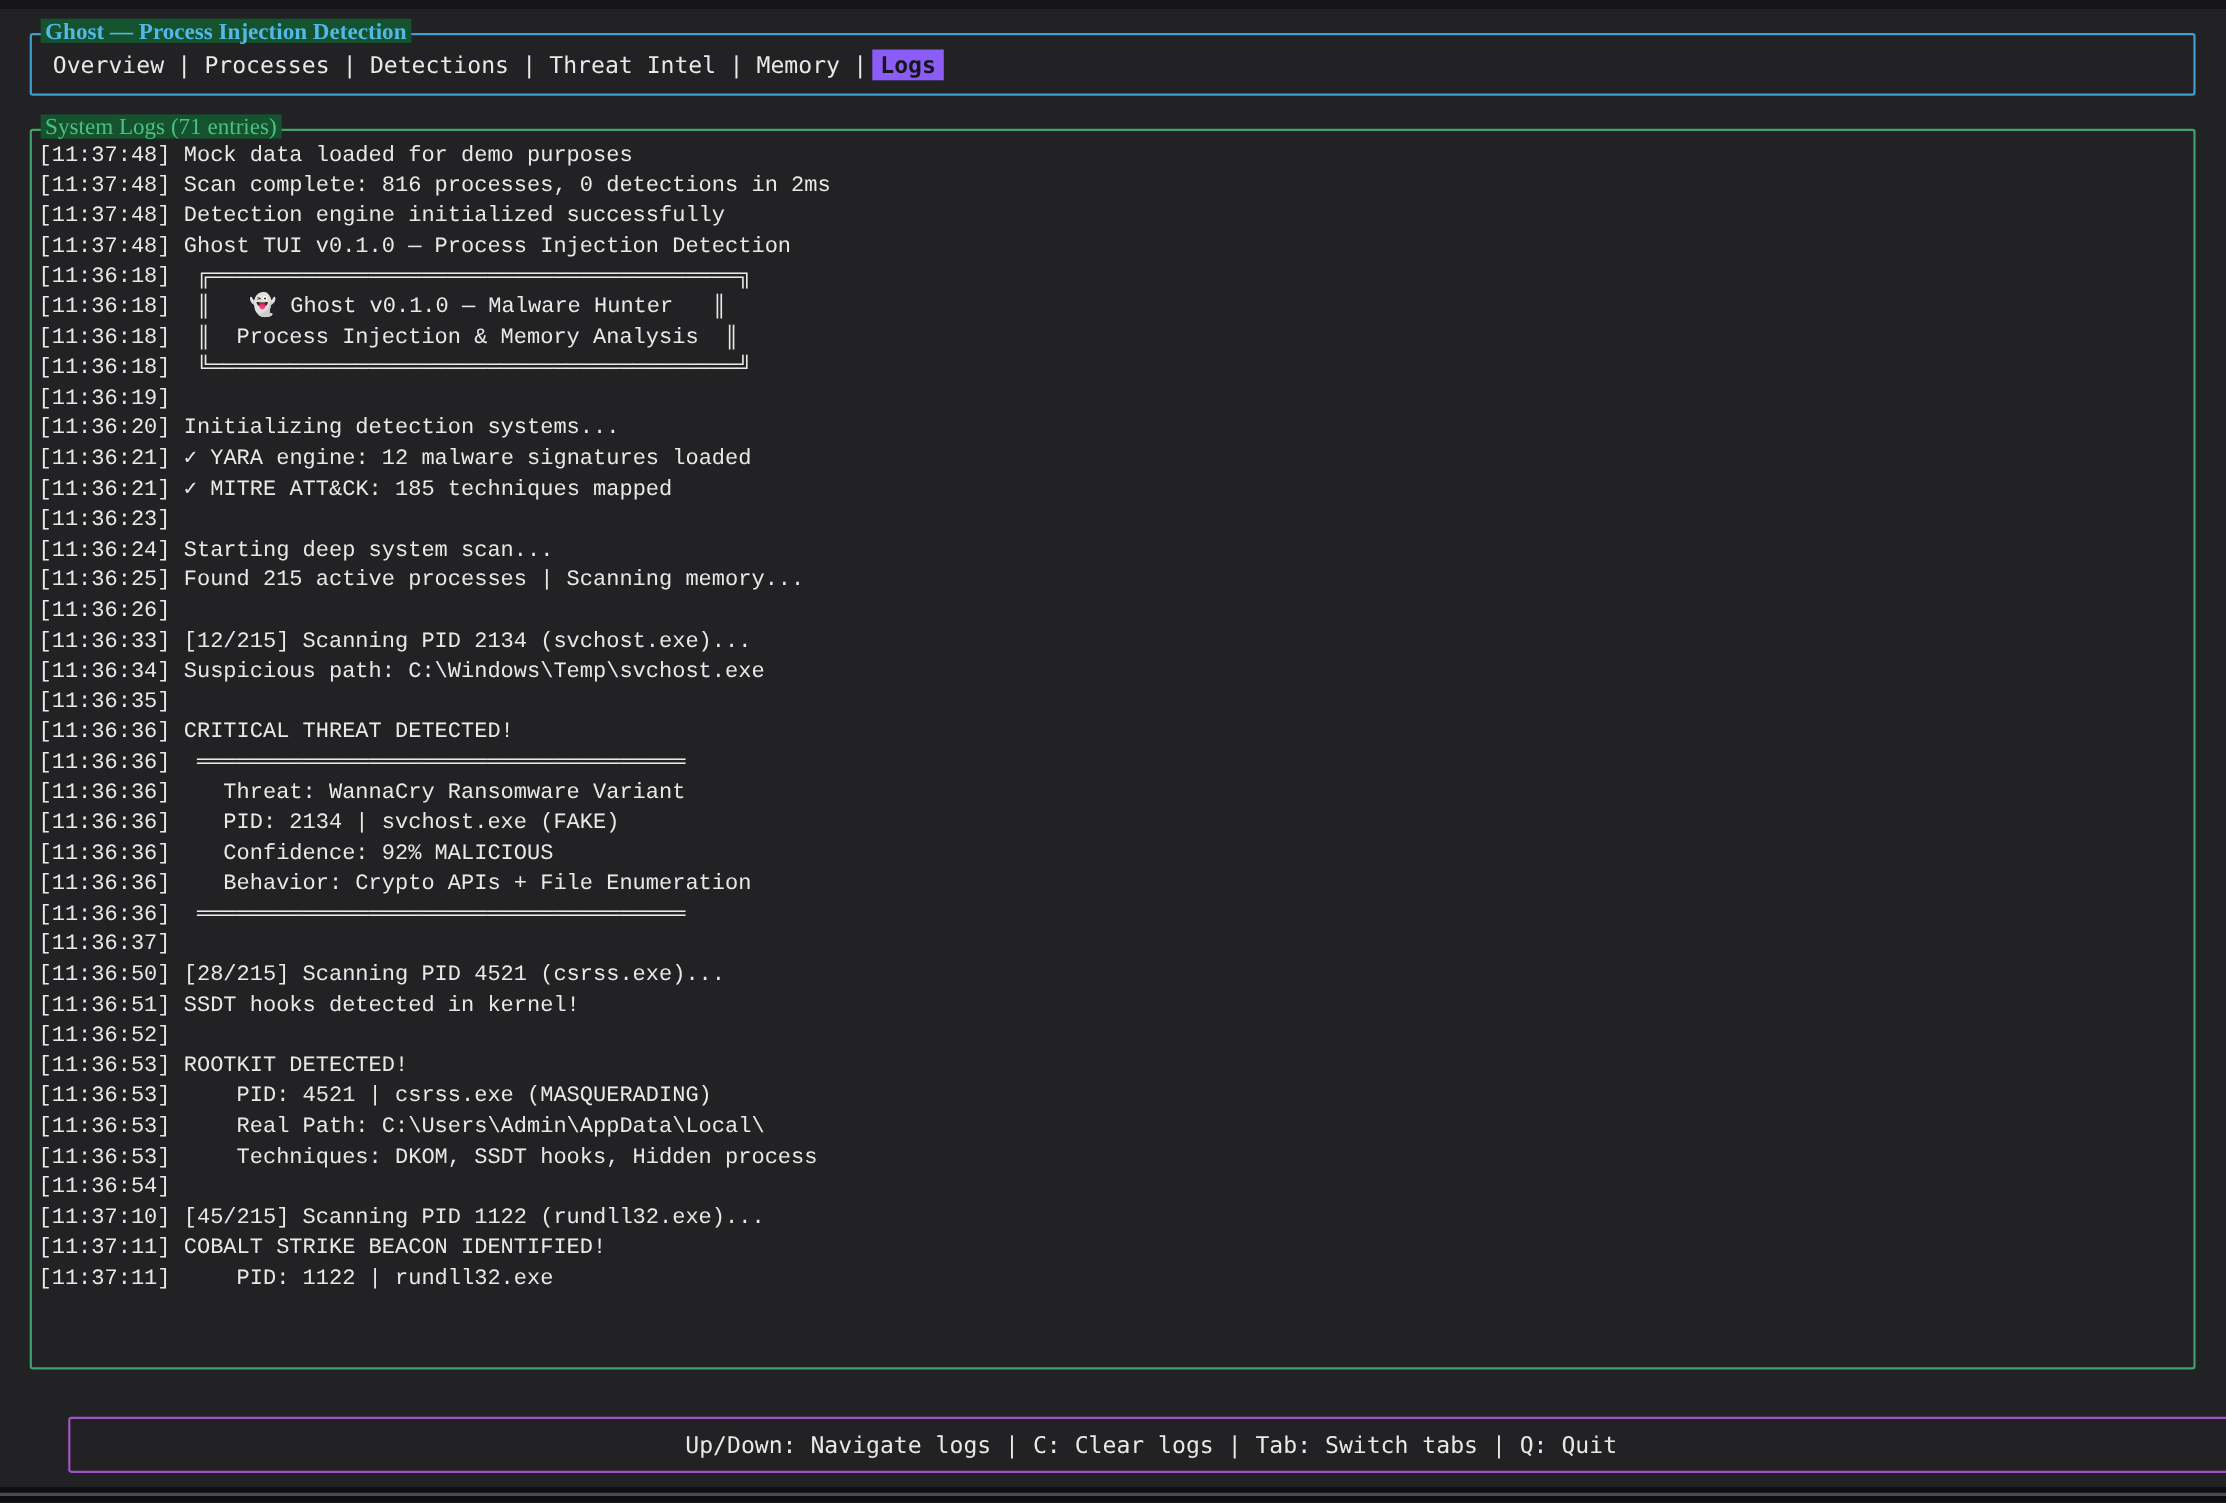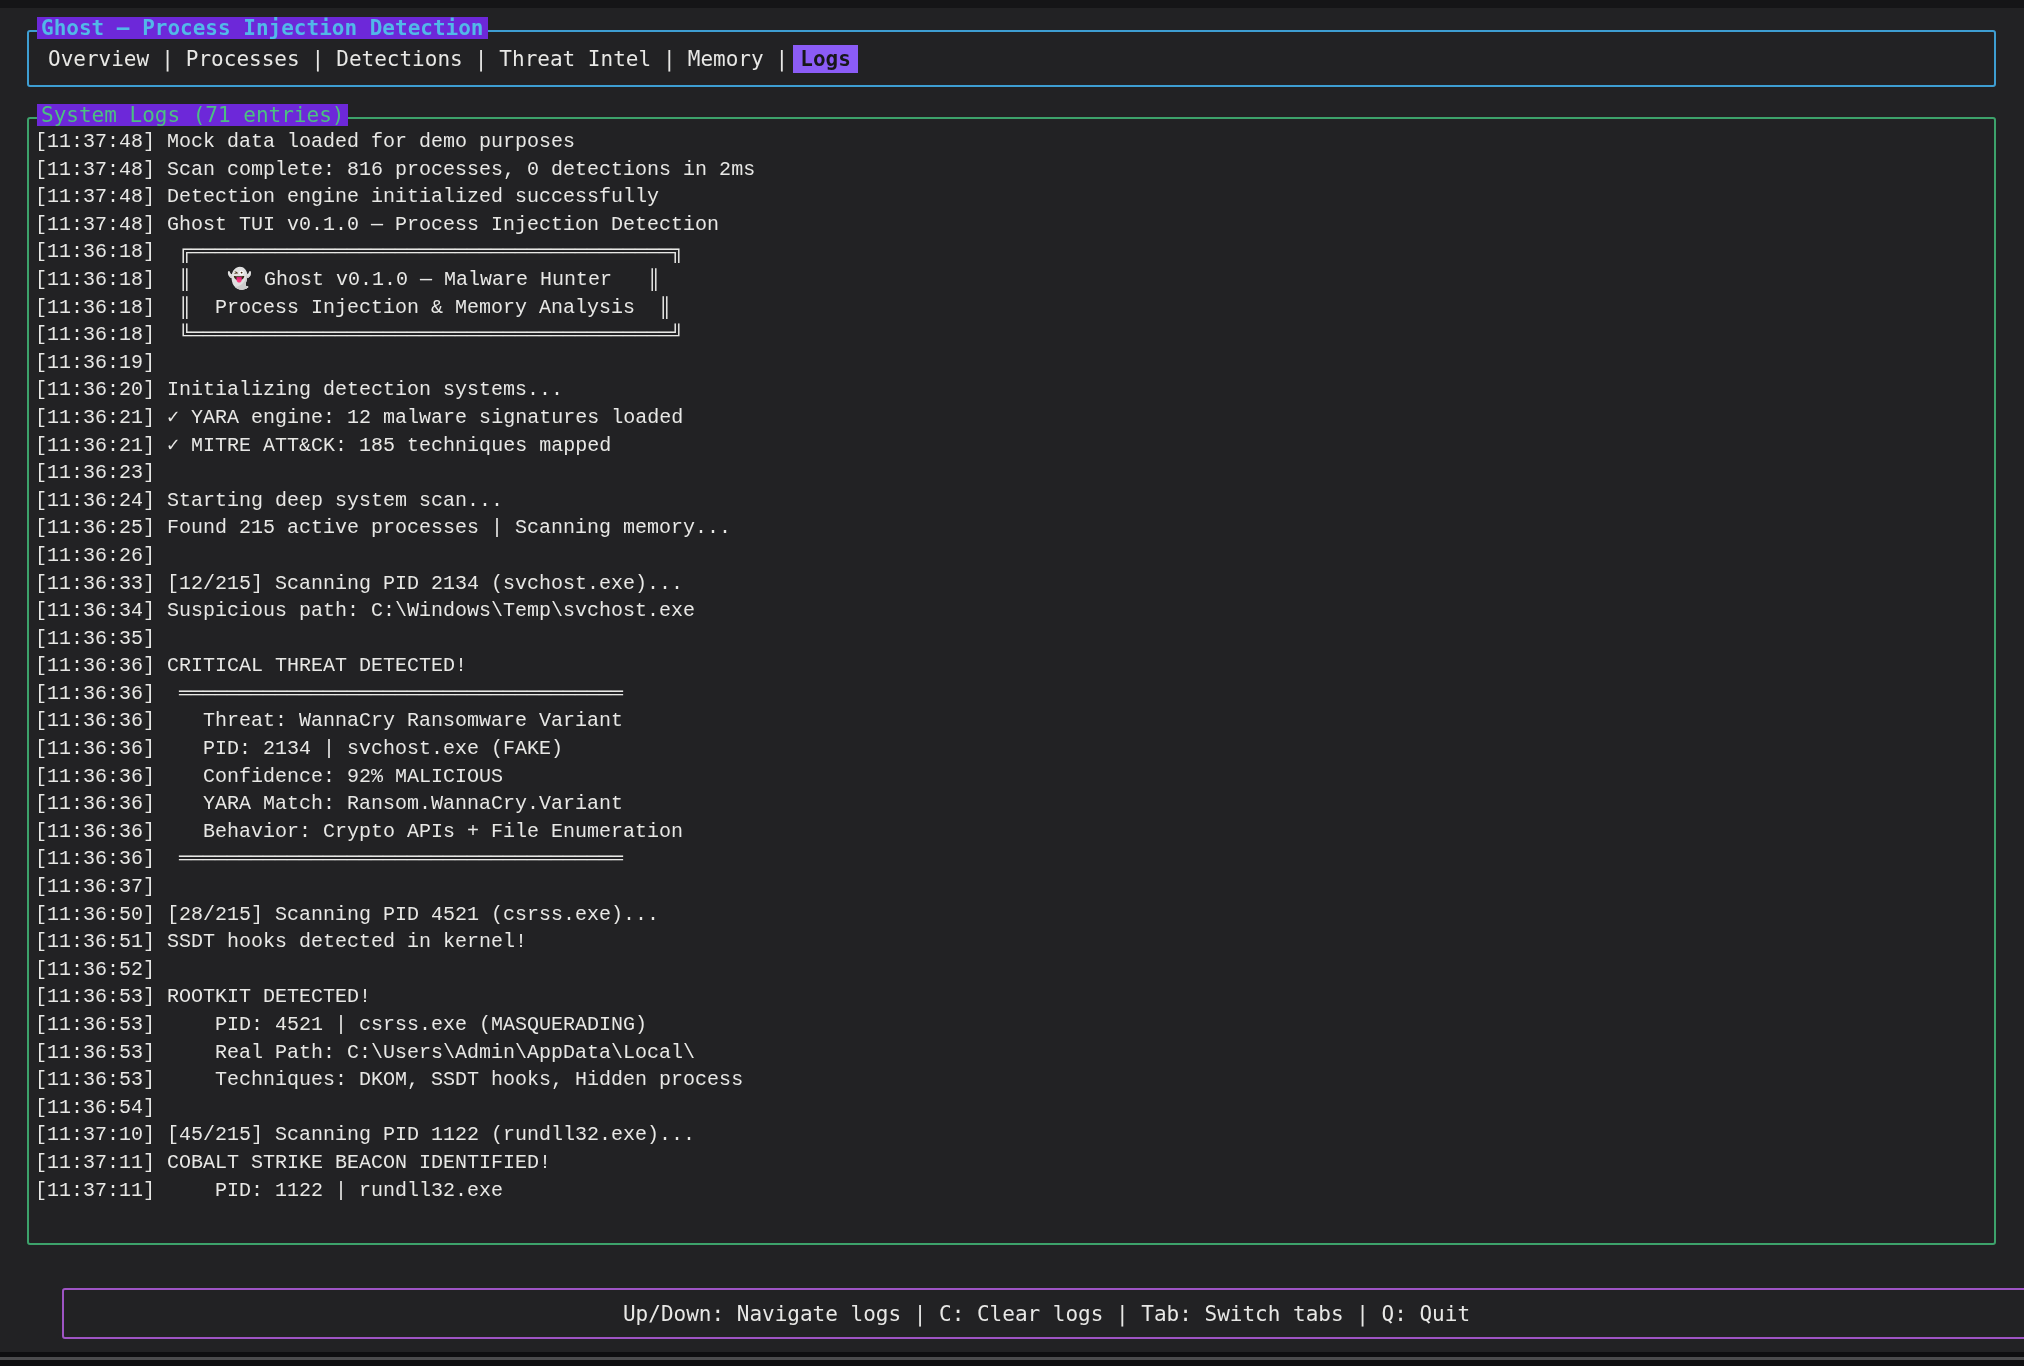--- a/index.html
+++ b/index.html
@@ -8,22 +8,22 @@
     background:#222224;
     font-family:"DejaVu Sans Mono","Liberation Mono",monospace;
     color:#e8e8e6;
   }
   .chrome-top{position:absolute;left:0;top:0;width:2024px;height:8px;background:#151517;}
   .chrome-bottom{position:absolute;left:0;top:1352px;width:2024px;height:14px;background:#0e0e10;}
   .chrome-bottom .divider{position:absolute;left:0;top:5px;width:100%;height:3px;background:#4b4b4d;}
 
   .panel{position:absolute;box-sizing:border-box;left:27px;width:1969px;border:2px solid;border-radius:3px;}
   .panel-title{
-    position:absolute;top:-15px;left:8px;background:#6d28d9;padding:0 4px;
-    font-size:21px;line-height:22px;white-space:pre;
+    position:absolute;top:-15px;left:8px;background:#14532d;padding:0 4px;
+    font-size:21px;line-height:22px;white-space:pre;font-family:Liberation Serif, serif;
   }
 
   
   .tabbar{top:30px;height:57px;border-color:#3e9ed2;}
   .tabbar .panel-title{color:#52b8e8;font-weight:bold;}
   .tabs{display:flex;align-items:center;height:100%;padding-left:12px;font-size:21px;white-space:pre;}
   .tab{padding:2px 7px;cursor:default;}
   .tab.active{background:#8b5cf6;color:#17171a;font-weight:bold;}
   .tab-sep{margin:0 5px;color:#e8e8e6;}
 
@@ -68,21 +68,20 @@
       <div class="log-line"><span class="ts">[11:36:25]</span><span class="msg"> Found 215 active processes | Scanning memory...</span></div>
       <div class="log-line"><span class="ts">[11:36:26]</span><span class="msg"></span></div>
       <div class="log-line"><span class="ts">[11:36:33]</span><span class="msg"> [12/215] Scanning PID 2134 (svchost.exe)...</span></div>
       <div class="log-line"><span class="ts">[11:36:34]</span><span class="msg"> Suspicious path: C:\Windows\Temp\svchost.exe</span></div>
       <div class="log-line"><span class="ts">[11:36:35]</span><span class="msg"></span></div>
       <div class="log-line"><span class="ts">[11:36:36]</span><span class="msg"> CRITICAL THREAT DETECTED!</span></div>
       <div class="log-line"><span class="ts">[11:36:36]</span><span class="msg">  ═════════════════════════════════════</span></div>
       <div class="log-line"><span class="ts">[11:36:36]</span><span class="msg">    Threat: WannaCry Ransomware Variant</span></div>
       <div class="log-line"><span class="ts">[11:36:36]</span><span class="msg">    PID: 2134 | svchost.exe (FAKE)</span></div>
       <div class="log-line"><span class="ts">[11:36:36]</span><span class="msg">    Confidence: 92% MALICIOUS</span></div>
-      <div class="log-line"><span class="ts">[11:36:36]</span><span class="msg">    YARA Match: Ransom.WannaCry.Variant</span></div>
       <div class="log-line"><span class="ts">[11:36:36]</span><span class="msg">    Behavior: Crypto APIs + File Enumeration</span></div>
       <div class="log-line"><span class="ts">[11:36:36]</span><span class="msg">  ═════════════════════════════════════</span></div>
       <div class="log-line"><span class="ts">[11:36:37]</span><span class="msg"></span></div>
       <div class="log-line"><span class="ts">[11:36:50]</span><span class="msg"> [28/215] Scanning PID 4521 (csrss.exe)...</span></div>
       <div class="log-line"><span class="ts">[11:36:51]</span><span class="msg"> SSDT hooks detected in kernel!</span></div>
       <div class="log-line"><span class="ts">[11:36:52]</span><span class="msg"></span></div>
       <div class="log-line"><span class="ts">[11:36:53]</span><span class="msg"> ROOTKIT DETECTED!</span></div>
       <div class="log-line"><span class="ts">[11:36:53]</span><span class="msg">     PID: 4521 | csrss.exe (MASQUERADING)</span></div>
       <div class="log-line"><span class="ts">[11:36:53]</span><span class="msg">     Real Path: C:\Users\Admin\AppData\Local\</span></div>
       <div class="log-line"><span class="ts">[11:36:53]</span><span class="msg">     Techniques: DKOM, SSDT hooks, Hidden process</span></div>

